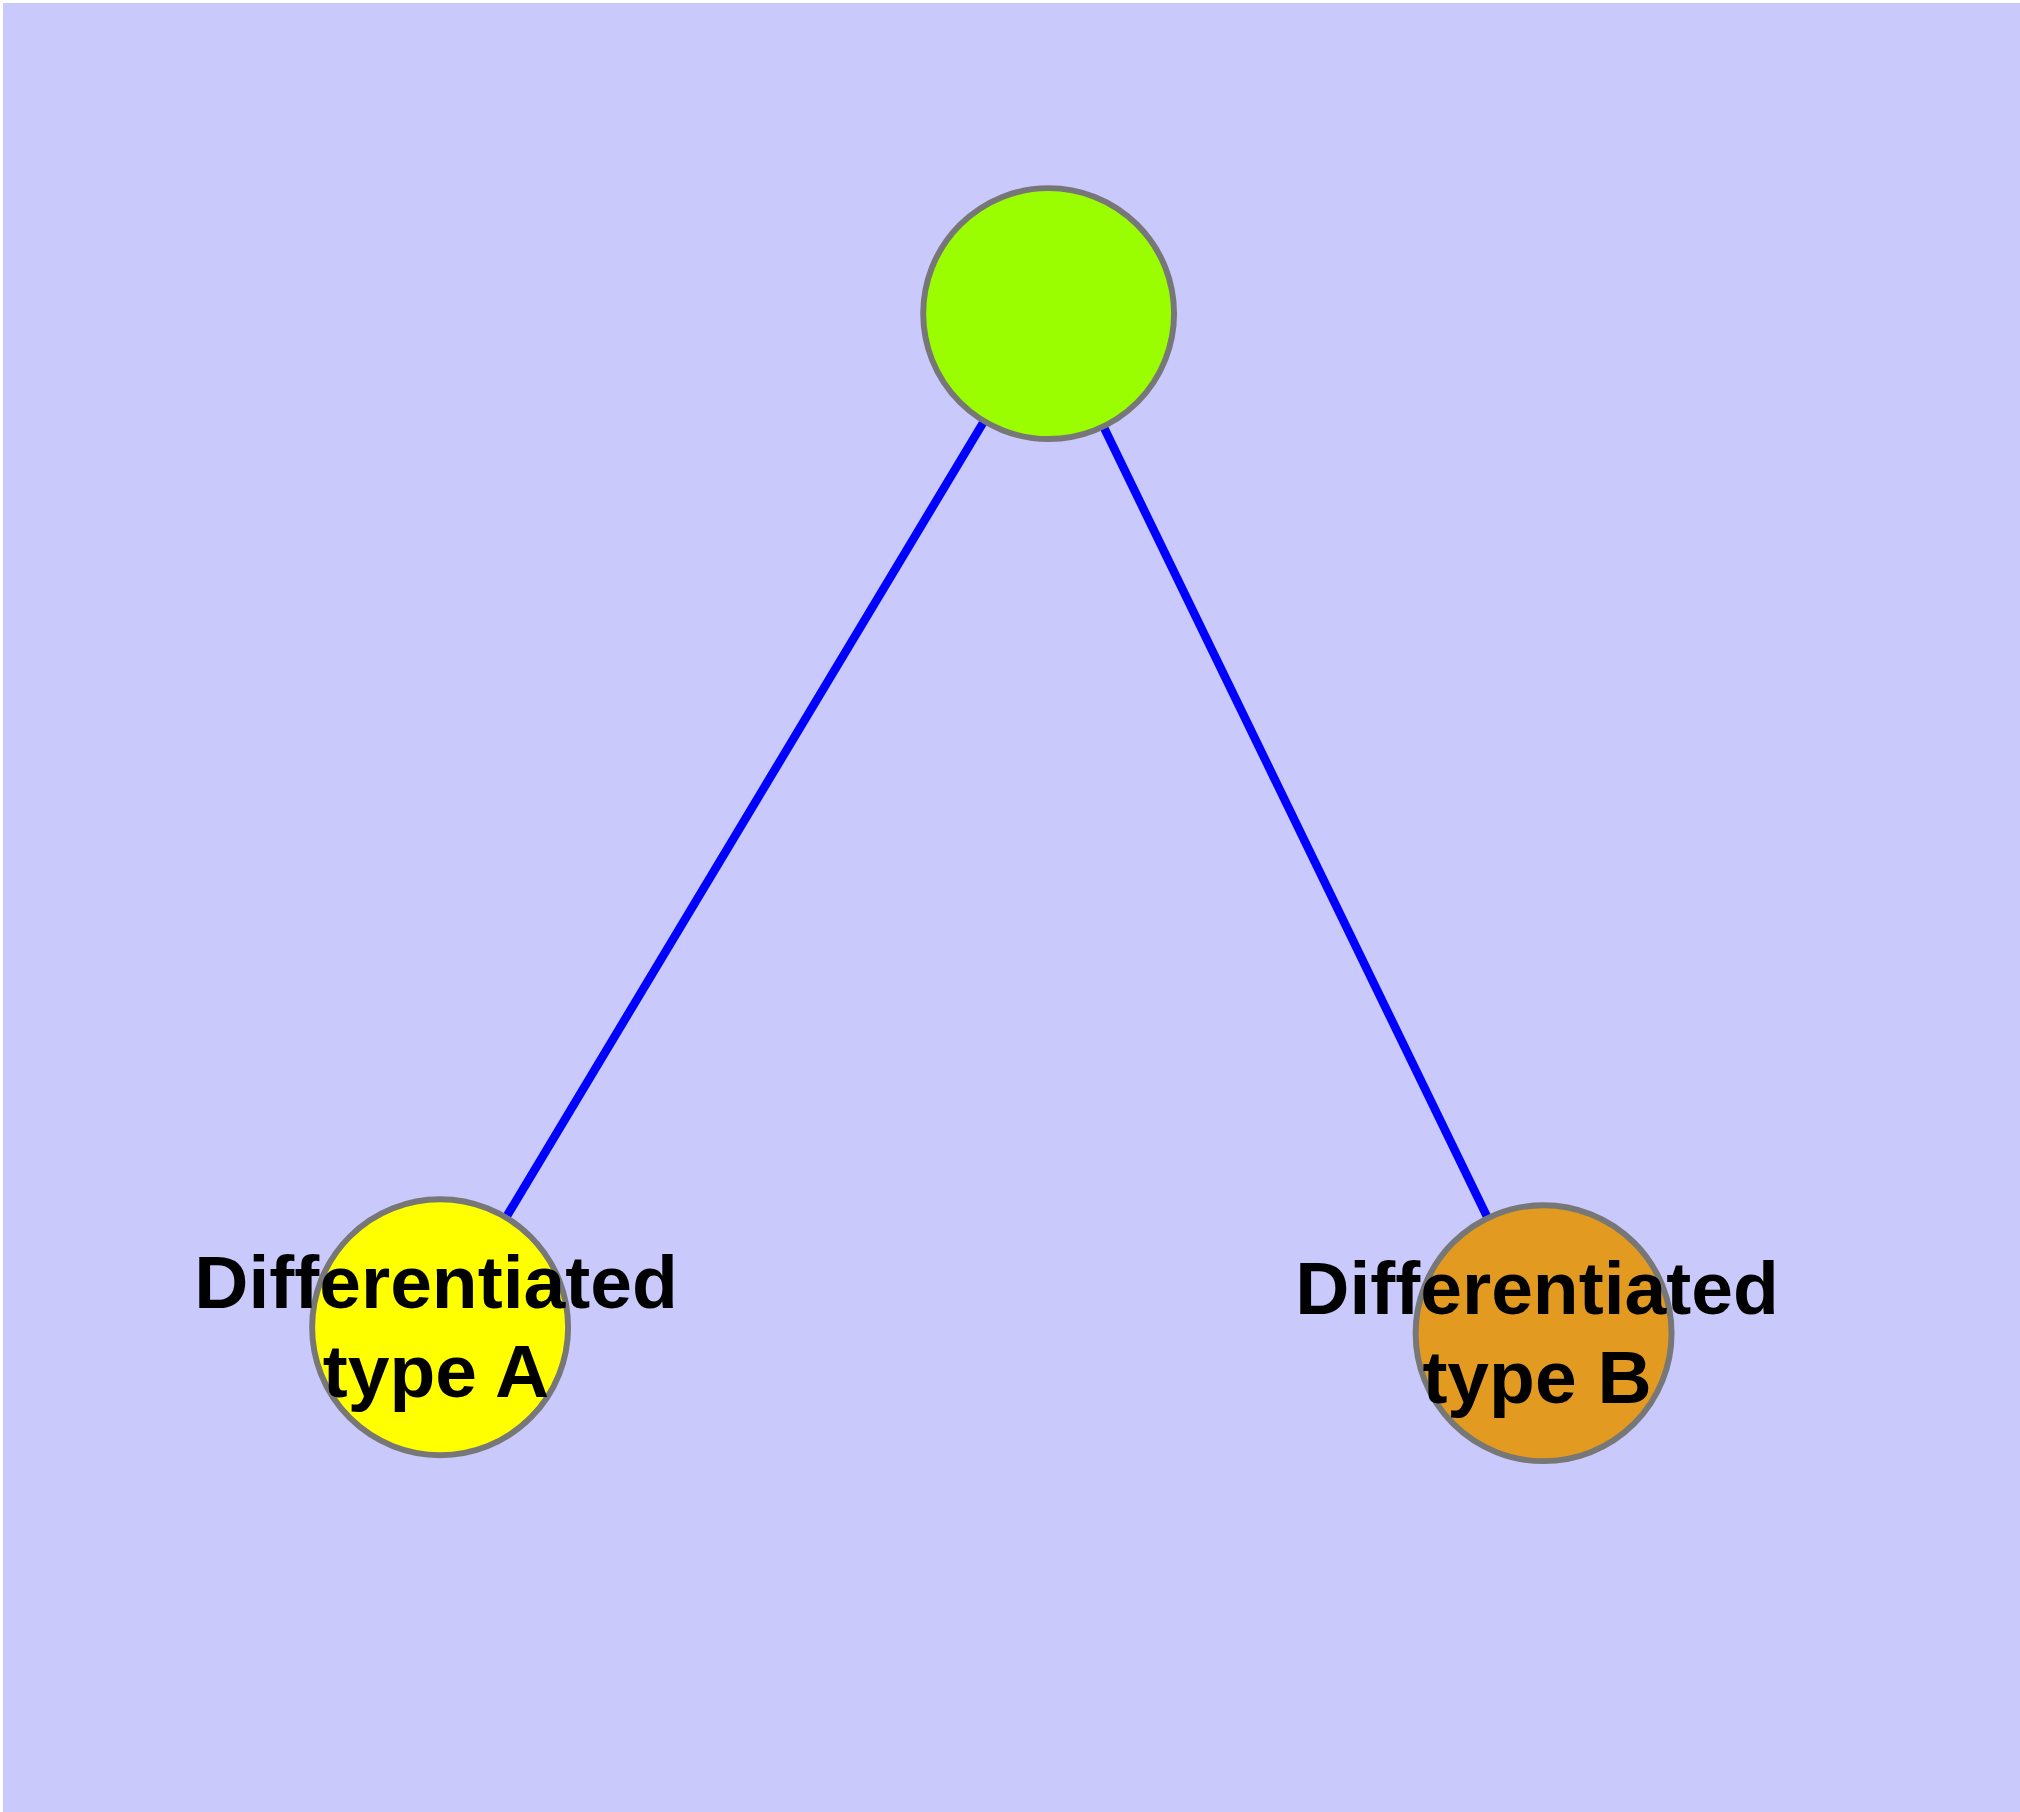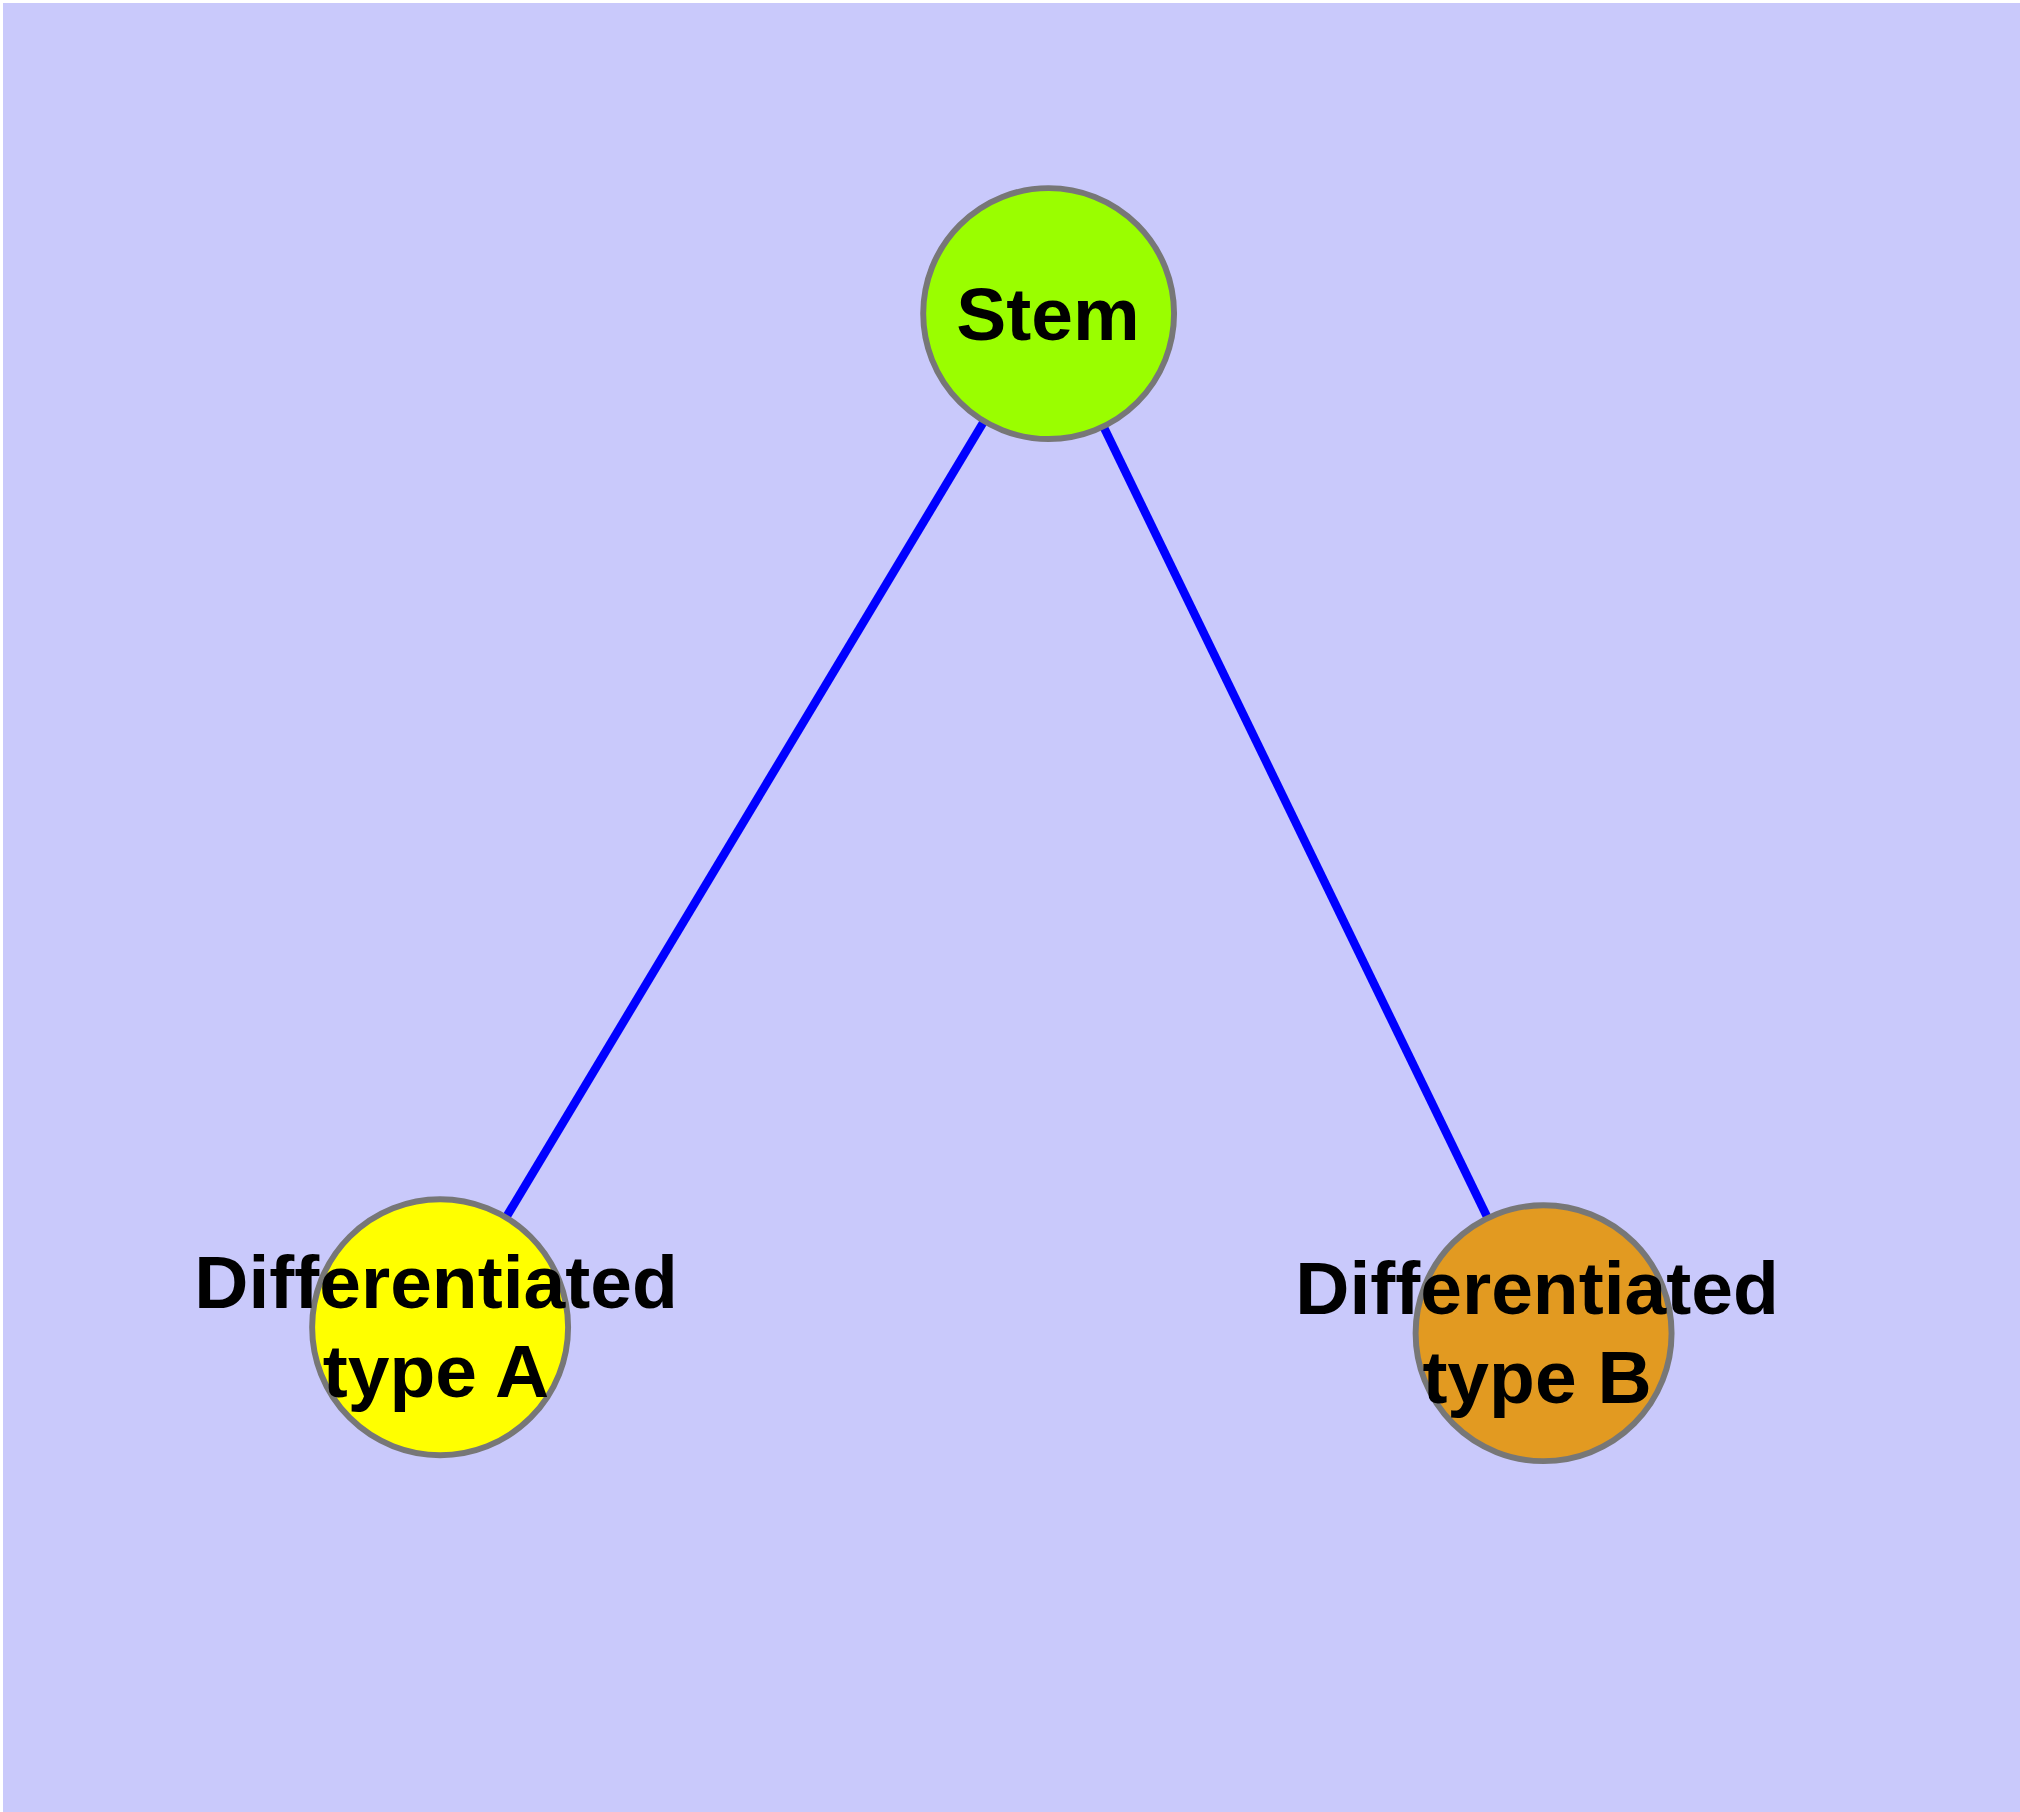--- a/index.html
+++ b/index.html
@@ -55,21 +55,20 @@
   <svg class="graph-svg" viewBox="0 0 2384 2138" xmlns="http://www.w3.org/2000/svg">
 
     <line x1="1237" y1="370" x2="519" y2="1566" stroke-width="10" stroke="#0000FF"></line>
     <line x1="1237" y1="370" x2="1821" y2="1573" stroke-width="10" stroke="#0000FF"></line>
 
     <circle cx="1237" cy="370" r="148" stroke-width="7" stroke="#777777" fill="#9AFE00"></circle>
     <circle cx="519" cy="1566" r="151" stroke-width="7" stroke="#777777" fill="#FFFF00"></circle>
     <circle cx="1821" cy="1573" r="151" stroke-width="7" stroke="#777777" fill="#E29A21"></circle>
   </svg>
 
-  <div class="node-label label-stem">Stem</div>
 
   <div class="node-label label-diff-a">Differentiated
 type A</div>
 
   <div class="node-label label-diff-b">Differentiated
 type B</div>
 
 </div>
 
 

